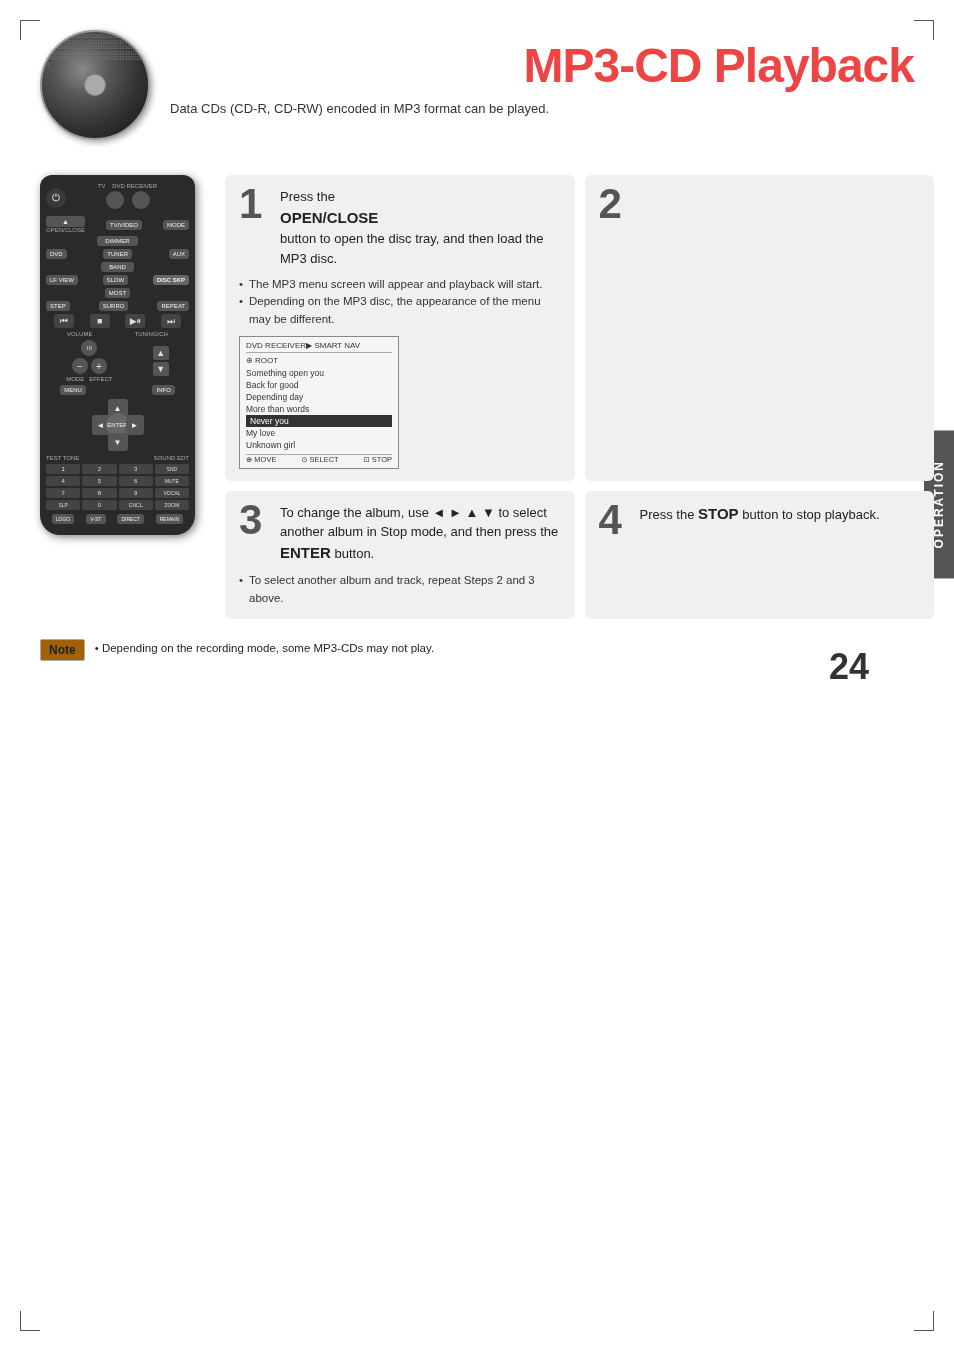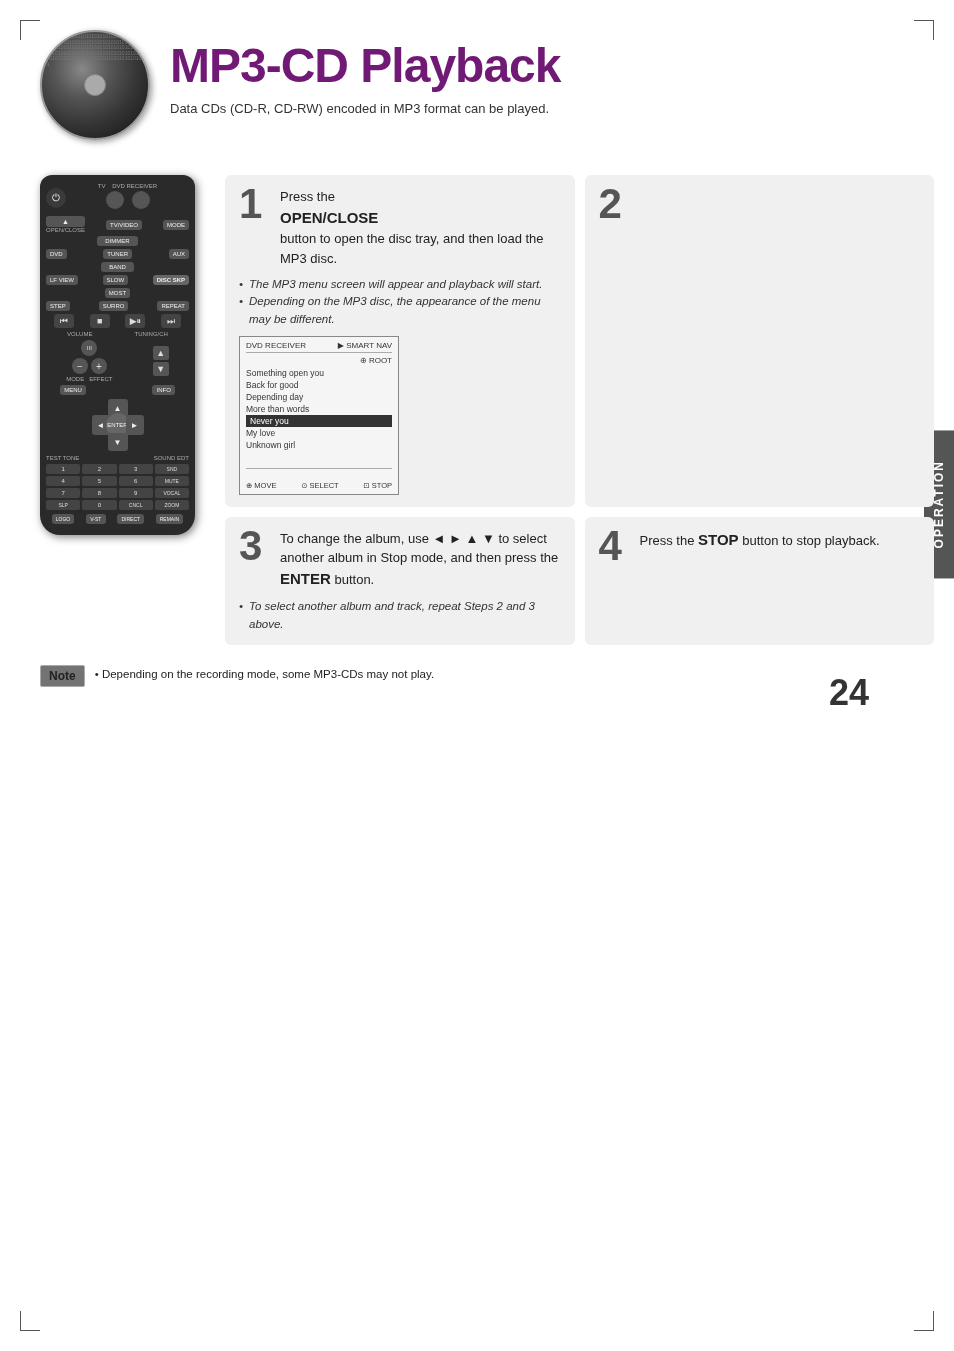--- a/index.html
+++ b/index.html
@@ -60,23 +60,24 @@
       transform: translate(-50%, -50%);
       border: 1px solid #888;
     }
     .title-block {
       flex: 1;
       padding-top: 10px;
     }
     .main-title {
       font-size: 48px;
       font-weight: bold;
-      color: #701a75;
+      color: #ef4444;
       letter-spacing: -1px;
       line-height: 1.1;
+      text-align: right;
     }
     .subtitle {
       font-size: 13px;
       color: #333;
       margin-top: 8px;
     }
 
     
     .main-layout {
       display: flex;
@@ -130,61 +131,59 @@
     .step-bullets {
       margin-top: 8px;
       font-size: 11.5px;
       line-height: 1.5;
       color: #333;
     }
     .step-bullets li {
       list-style: none;
       padding-left: 10px;
       position: relative;
-      font-style: italic;
     }
     .step-bullets li::before {
       content: '•';
       position: absolute;
       left: 0;
     }
 
     
     .screen-mockup {
       border: 1px solid #888;
       background: #f5f5f5;
       margin-top: 8px;
       padding: 4px 6px;
       font-size: 9px;
       color: #333;
       width: 160px;
     }
     .screen-header {
       display: flex;
-      justify-content: space-between;
       border-bottom: 1px solid #aaa;
       margin-bottom: 3px;
       padding-bottom: 2px;
       font-size: 8px;
     }
     .screen-item {
       padding: 1px 0;
       font-size: 8.5px;
     }
     .screen-item.selected {
       background: #333;
       color: #fff;
       padding: 1px 4px;
     }
     .screen-footer {
       display: flex;
       justify-content: space-between;
       border-top: 1px solid #aaa;
-      margin-top: 17px;
-      padding-top: 12px;
+      margin-top: 3px;
+      padding-top: 0;
       font-size: 7.5px;
     }
 
     
     .remote {
       width: 155px;
       background: #2a2a2a;
       border-radius: 12px 12px 20px 20px;
       padding: 8px 6px;
       box-shadow: 2px 2px 8px rgba(0,0,0,0.5);
@@ -316,21 +315,21 @@
 
     
     .note-box {
       display: flex;
       align-items: flex-start;
       margin-top: 20px;
       padding: 0 40px;
       gap: 10px;
     }
     .note-label {
-      background: #737373;
+      background: #a16207;
       border: 1px solid #aaa;
       padding: 3px 8px;
       font-size: 12px;
       font-weight: bold;
       border-radius: 2px;
       flex-shrink: 0;
     }
     .note-text {
       font-size: 11.5px;
       line-height: 1.6;
@@ -535,21 +534,21 @@
         <ul class="step-bullets">
           <li>The MP3 menu screen will appear and playback will start.</li>
           <li>Depending on the MP3 disc, the appearance of the menu may be different.</li>
         </ul>
 
         <div class="screen-mockup">
           <div class="screen-header">
             <span>DVD RECEIVER</span>
             <span>▶ SMART NAV</span>
           </div>
-          <div style="font-size:8px;margin-bottom:2px;text-align:right;">
+          <div style="font-size:8px;margin-bottom:2px;">
             ⊕ ROOT
           </div>
           <div class="screen-item">Something open you</div>
           <div class="screen-item">Back for good</div>
           <div class="screen-item">Depending day</div>
           <div class="screen-item">More than words</div>
           <div class="screen-item selected">Never you</div>
           <div class="screen-item">My love</div>
           <div class="screen-item">Unknown girl</div>
           <div class="screen-footer">

